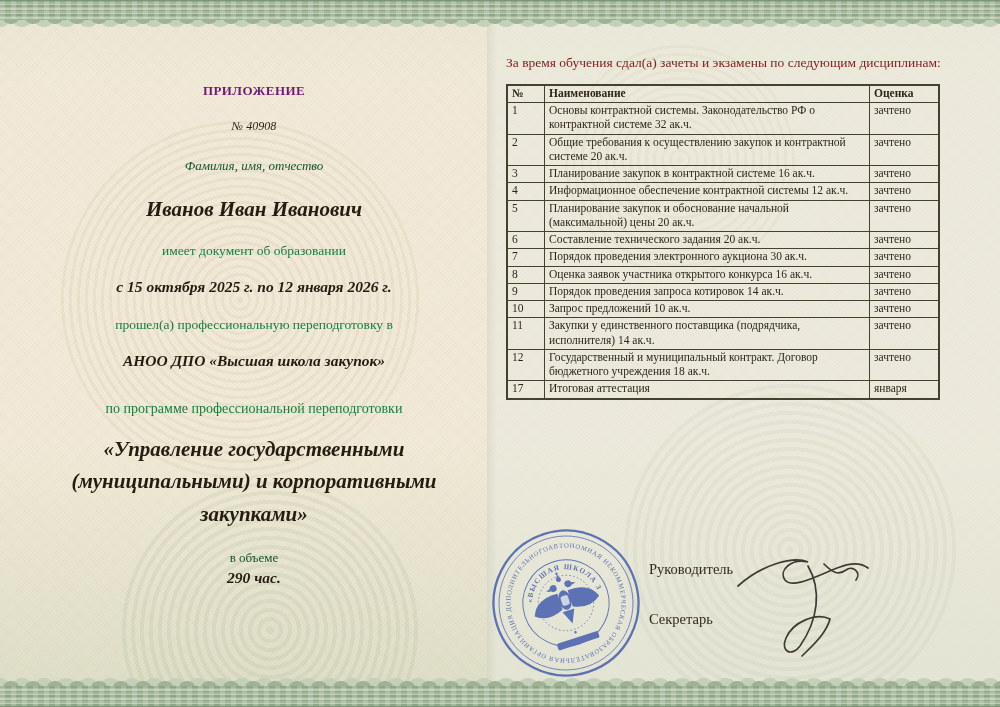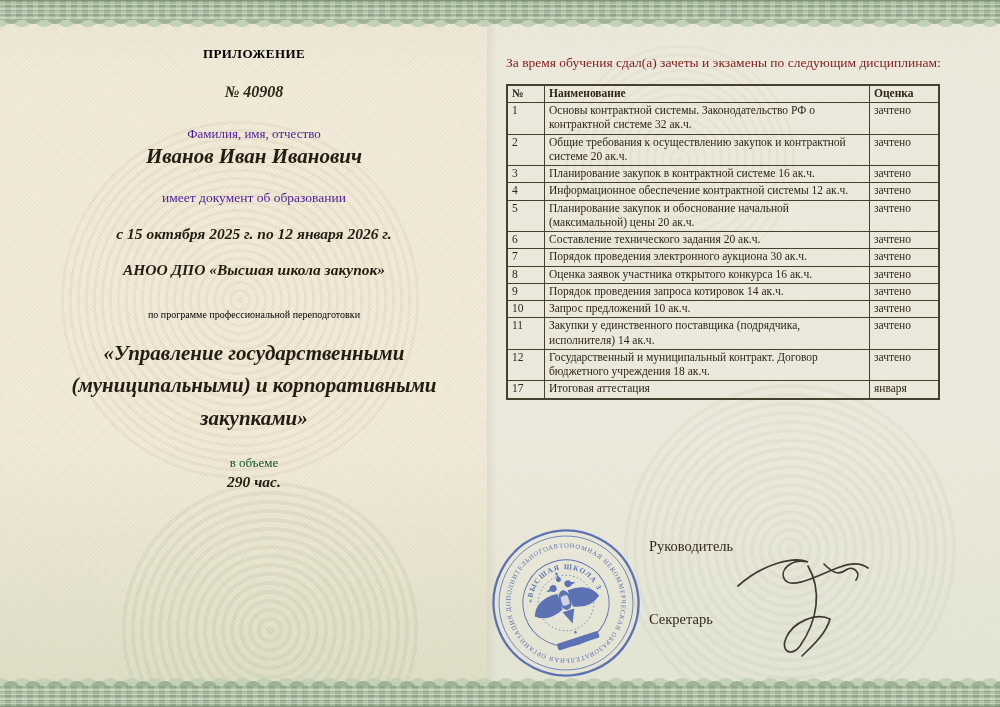--- a/index.html
+++ b/index.html
@@ -41,41 +41,41 @@
       radial-gradient(circle at 11px -4px, #9db394 0 8.5px, rgba(0,0,0,0) 9.5px),
       radial-gradient(circle at 11px -4px, #c2d1b7 0 10.5px, rgba(0,0,0,0) 11.5px);
     background-position:0 0, 11px 1px;background-size:22px 12px;}
   .scallop-bottom{bottom:21px;
     background-image:
       radial-gradient(circle at 11px 16px, #9db394 0 8.5px, rgba(0,0,0,0) 9.5px),
       radial-gradient(circle at 11px 16px, #c2d1b7 0 10.5px, rgba(0,0,0,0) 11.5px);
     background-position:0 0, 11px -1px;background-size:22px 12px;}
   
   .left-col{position:absolute;left:28px;top:46px;width:452px;text-align:center;z-index:2;line-height:1.25;}
-  .t-caps{font-weight:bold;font-size:13px;letter-spacing:0.4px;color:#000000;}
-  .t-num{font-weight:bold;font-style:italic;font-size:16px;margin-top:20px;}
-  .t-label{font-size:13px;margin-top:24px;color:#4c1d95;}
-  .t-fio{font-weight:bold;font-style:italic;font-size:21px;color:#241c10;}
-  .t-plain{font-size:13.5px;margin-top:21px;color:#4c1d95;}
+  .t-caps{font-weight:bold;font-size:13px;letter-spacing:0.4px;color:#701a75;margin-top:37px;}
+  .t-num{font-weight:normal;font-style:italic;font-size:12px;margin-top:20px;}
+  .t-label{font-size:13px;margin-top:24px;color:#14532d;font-style:italic;}
+  .t-fio{font-weight:bold;font-style:italic;font-size:21px;margin-top:21px;color:#241c10;}
+  .t-plain{font-size:13.5px;margin-top:21px;color:#15803d;}
   .t-bi{font-weight:bold;font-style:italic;font-size:15.5px;margin-top:17px;color:#241c10;}
-  .t-program-label{font-size:10px;margin-top:30px;color:#000000;}
+  .t-program-label{font-size:14px;margin-top:30px;color:#15803d;}
   .t-program{font-weight:bold;font-style:italic;font-size:21px;margin-top:15px;line-height:1.55;padding:0 14px;color:#241c10;}
   .t-volume-label{font-size:13px;margin-top:20px;color:#14532d;}
   .t-volume{font-weight:bold;font-style:italic;font-size:15.5px;margin-top:1px;color:#241c10;}
   
   .right-col{position:absolute;left:506px;top:53px;width:460px;z-index:2;}
   .intro{font-size:13.5px;line-height:1.55;text-align:justify;color:#7f1d1d;}
   .disc-table{border-collapse:collapse;width:434px;margin-top:10px;font-size:11.5px;color:#2e2619;border:2px solid #46402f;}
   .disc-table th,.disc-table td{border:1px solid #46402f;vertical-align:top;padding:0px 4px 2px;line-height:1.24;text-align:left;}
   .disc-table th{font-weight:bold;}
   .col-num{width:28px;}
   .col-grade{width:60px;}
   
   .sig-label{position:absolute;font-size:14.5px;color:#33291a;z-index:2;}
-  .lbl-head{left:649px;top:538px;}
+  .lbl-head{left:649px;top:561px;}
   .lbl-secretary{left:649px;top:611px;}
   .seal{position:absolute;left:489px;top:526px;width:154px;height:154px;z-index:2;opacity:0.88;}
   .signature{position:absolute;left:728px;top:542px;width:150px;height:118px;z-index:3;}
 </style>
 </head>
 <body>
 
 <div class="texture"></div>
 <div class="right-page"></div>
 <div class="rosette r1"></div>
@@ -87,20 +87,21 @@
 <div class="band band-bottom"></div>
 <div class="scallop scallop-bottom"></div>
 
 <div class="left-col">
   <div class="t-caps">ПРИЛОЖЕНИЕ</div>
   <div class="t-num">№ 40908</div>
   <div class="t-label">Фамилия, имя, отчество</div>
   <div class="t-fio">Иванов Иван Иванович</div>
   <div class="t-plain">имеет документ об образовании</div>
   <div class="t-bi">с 15 октября 2025 г. по 12 января 2026 г.</div>
+  <div class="t-plain">прошел(а) профессиональную переподготовку в</div>
   <div class="t-bi">АНОО ДПО «Высшая школа закупок»</div>
   <div class="t-program-label">по программе профессиональной переподготовки</div>
   <div class="t-program">«Управление государственными (муниципальными) и корпоративными закупками»</div>
   <div class="t-volume-label">в объеме</div>
   <div class="t-volume">290 час.</div>
 </div>
 
 <div class="right-col">
   <div class="intro">За время обучения сдал(а) зачеты и экзамены по следующим дисциплинам:</div>
   <table class="disc-table">

